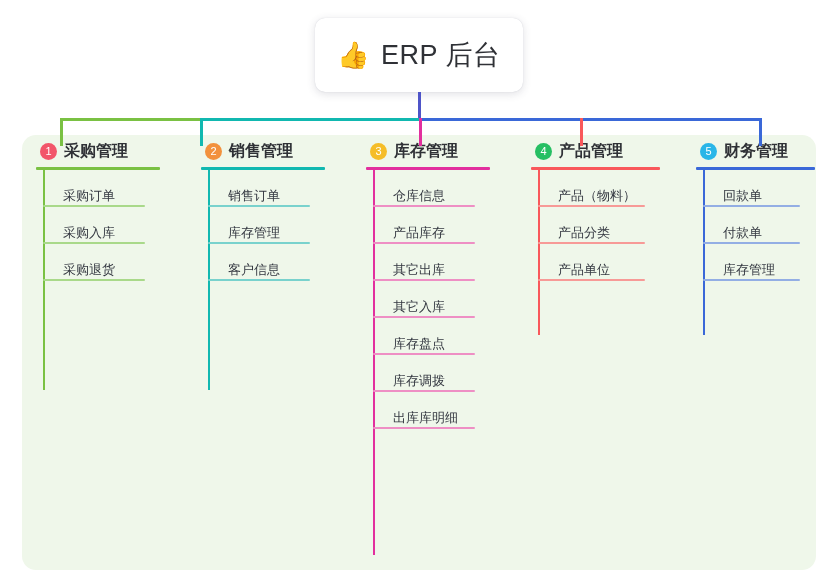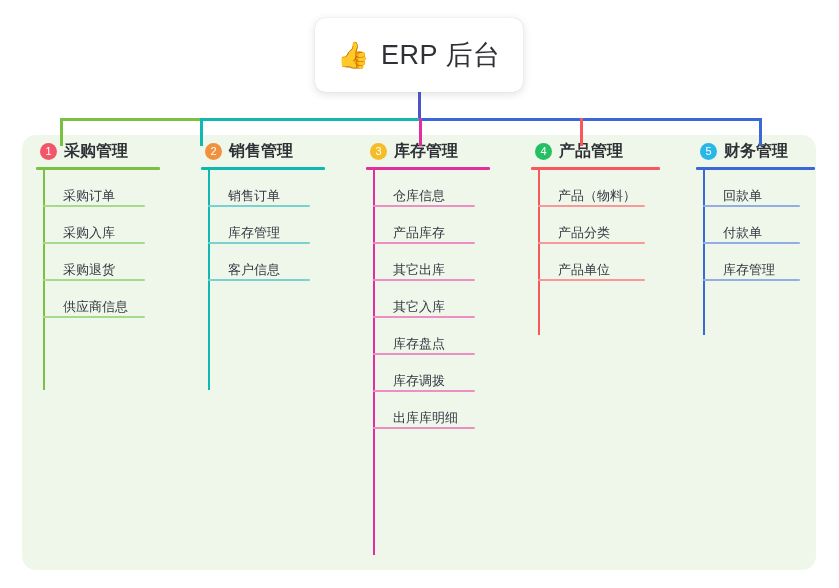--- a/index.html
+++ b/index.html
@@ -203,24 +203,20 @@
               <div class="leaf-underline" style="background: rgb(169, 217, 138); width: 102px;"></div>
             </div>
             <div class="leaf">
               <span class="leaf-text">采购入库</span>
               <div class="leaf-underline" style="background: rgb(169, 217, 138); width: 102px;"></div>
             </div>
             <div class="leaf">
               <span class="leaf-text">采购退货</span>
               <div class="leaf-underline" style="background: rgb(169, 217, 138); width: 102px;"></div>
             </div>
-            <div class="leaf">
-              <span class="leaf-text">供应商信息</span>
-              <div class="leaf-underline" style="background: rgb(169, 217, 138); width: 102px;"></div>
-            </div>
           </div>
         </div>
         <div class="branch" style="left: 165px; width: 160px;">
           <div class="branch-head">
             <span class="badge" style="background: rgb(242, 145, 61);">2</span>
             <span class="branch-label">销售管理</span>
           </div>
           <div class="branch-underline" style="background: rgb(17, 184, 176); width: 124px;"></div>
           <div class="children">
             <div class="children-spine" style="background: rgb(17, 184, 176); height: 220px;"></div>

